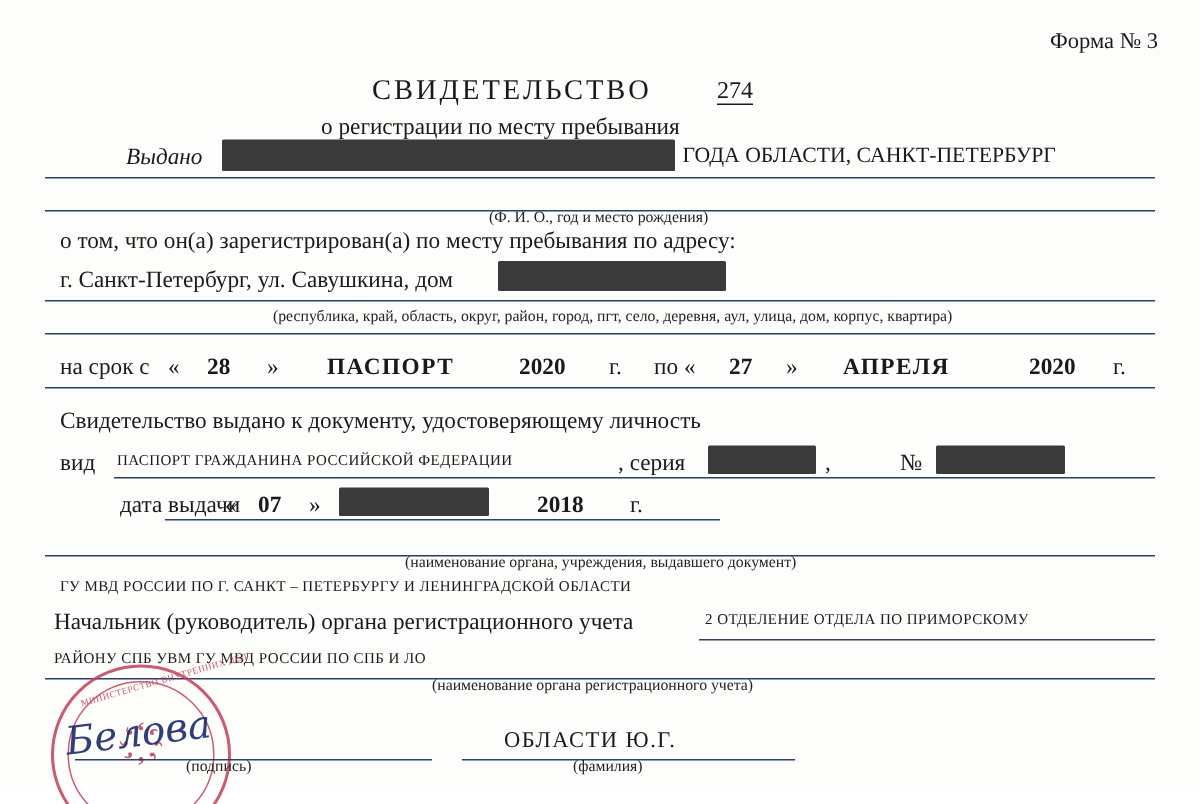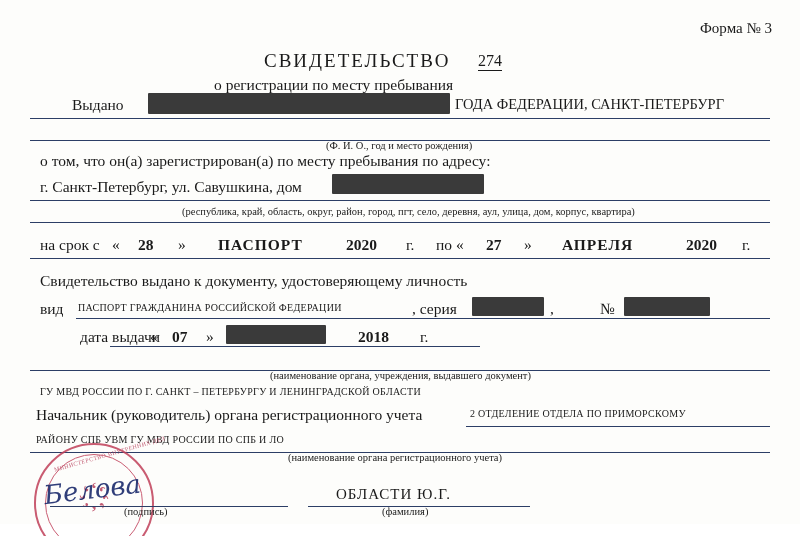--- a/index.html
+++ b/index.html
@@ -27,21 +27,20 @@
     font-size: 15px;
     font-family: "Liberation Serif", serif;
   }
   .title {
     position: absolute;
     top: 50px;
     left: 248px;
     font-size: 19px;
     letter-spacing: 2.0px;
     font-family: "Liberation Serif", serif;
-    margin-left: 16px;
   }
   .doc-number {
     position: absolute;
     top: 52px;
     left: 478px;
     font-size: 16px;
     text-decoration: underline;
     text-underline-offset: 4px;
   }
   .subtitle {
@@ -140,23 +139,23 @@
 <body>
 
 <div id="doc">
 
   <div class="form-no">Форма № 3</div>
 
   <div class="title">СВИДЕТЕЛЬСТВО</div>
   <div class="doc-number">274</div>
   <div class="subtitle">о регистрации по месту пребывания</div>
 
-  <div class="txt" style="top:96px; left:72px;">Выдано</div>
+  <div class="txt" style="top:96px; left:84px;font-style:italic;">Выдано</div>
   <div class="redact" style="top:93px; left:148px; width:302px; height:21px;"></div>
-  <div class="txt" style="top:96px; left:455px; font-size:14.5px;">ГОДА ФЕДЕРАЦИИ, САНКТ-ПЕТЕРБУРГ</div>
+  <div class="txt" style="top:96px; left:455px; font-size:14.5px;">ГОДА ОБЛАСТИ, САНКТ-ПЕТЕРБУРГ</div>
   <div class="line" style="top:118px; left:30px; width:740px;"></div>
 
   <div class="line" style="top:140px; left:30px; width:740px;"></div>
   <div class="small" style="top:140px; left:326px;">(Ф. И. О., год и место рождения)</div>
 
   <div class="txt" style="top:178px; left:40px;">г. Санкт-Петербург, ул. Савушкина, дом</div>
 
   <div class="txt" style="top:152px; left:40px;">о том, что он(а) зарегистрирован(а) по месту пребывания по адресу:</div>
   <div class="redact" style="top:174px; left:332px; width:152px; height:20px;"></div>
   <div class="line" style="top:200px; left:30px; width:740px;"></div>

